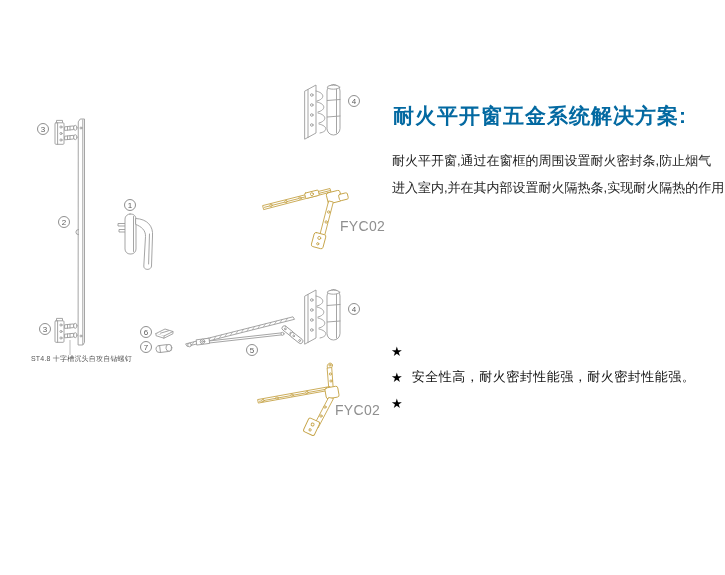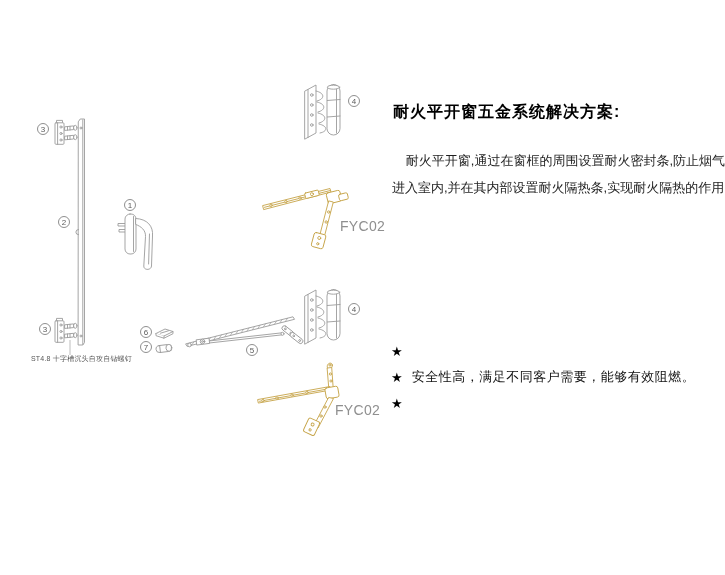--- a/index.html
+++ b/index.html
@@ -3,24 +3,24 @@
 <meta charset="utf-8">
 <style>
   html,body{margin:0;padding:0;background:#fff;}
   body{font-family:"Liberation Sans","DejaVu Sans",sans-serif;}
   #stage{position:relative;width:725px;height:575px;background:#ffffff;overflow:hidden;}
   #lineart{position:absolute;left:0;top:0;width:725px;height:575px;}
   .callout{position:absolute;width:12px;height:12px;border:1px solid #8f8f8f;border-radius:50%;
            font-size:8px;line-height:12px;text-align:center;color:#5a5a5a;background:#fff;box-sizing:border-box;}
   .part-code{position:absolute;font-size:14px;color:#8f8f8f;letter-spacing:.3px;}
   .screw-note{position:absolute;left:31px;top:354px;font-size:7px;color:#555;white-space:nowrap;letter-spacing:.2px;}
-  .panel-title{position:absolute;left:393px;top:102px;font-size:16px;font-weight:bold;color:#000000;
+  .panel-title{position:absolute;left:393px;top:102px;font-size:21px;font-weight:bold;color:#0369a1;
                letter-spacing:1px;white-space:nowrap;text-align:right;}
   .panel-para{position:absolute;left:392px;top:147px;width:333px;color:#1f1f1f;font-size:13px;}
-  .panel-para .pline{line-height:27px;white-space:nowrap;text-align:right;}
+  .panel-para .pline{line-height:27px;white-space:nowrap;}
   .bullets{position:absolute;left:391px;top:338px;width:330px;color:#111;}
   .bullet-row{display:flex;align-items:center;height:26px;white-space:nowrap;}
   .bullet-star{font-size:13px;margin-right:9px;color:#000;}
   .bullet-text{font-size:13px;letter-spacing:.5px;}
 </style>
 </head>
 <body>
 
 <div id="stage">
 
@@ -196,20 +196,20 @@
     <div class="pline">耐火平开窗,通过在窗框的周围设置耐火密封条,防止烟气</div>
     <div class="pline">进入室内,并在其内部设置耐火隔热条,实现耐火隔热的作用。</div>
   </div>
 
   <div class="bullets">
     <div class="bullet-row">
       <span class="bullet-star">★</span>
     </div>
     <div class="bullet-row">
       <span class="bullet-star">★</span>
-      <span class="bullet-text">安全性高，满足不同客户需要，能够有效阻燃。</span>
+      <span class="bullet-text">安全性高，耐火密封性能强，耐火密封性能强。</span>
     </div>
     <div class="bullet-row">
       <span class="bullet-star">★</span>
     </div>
   </div>
 
 </div>
 
 </body></html>

